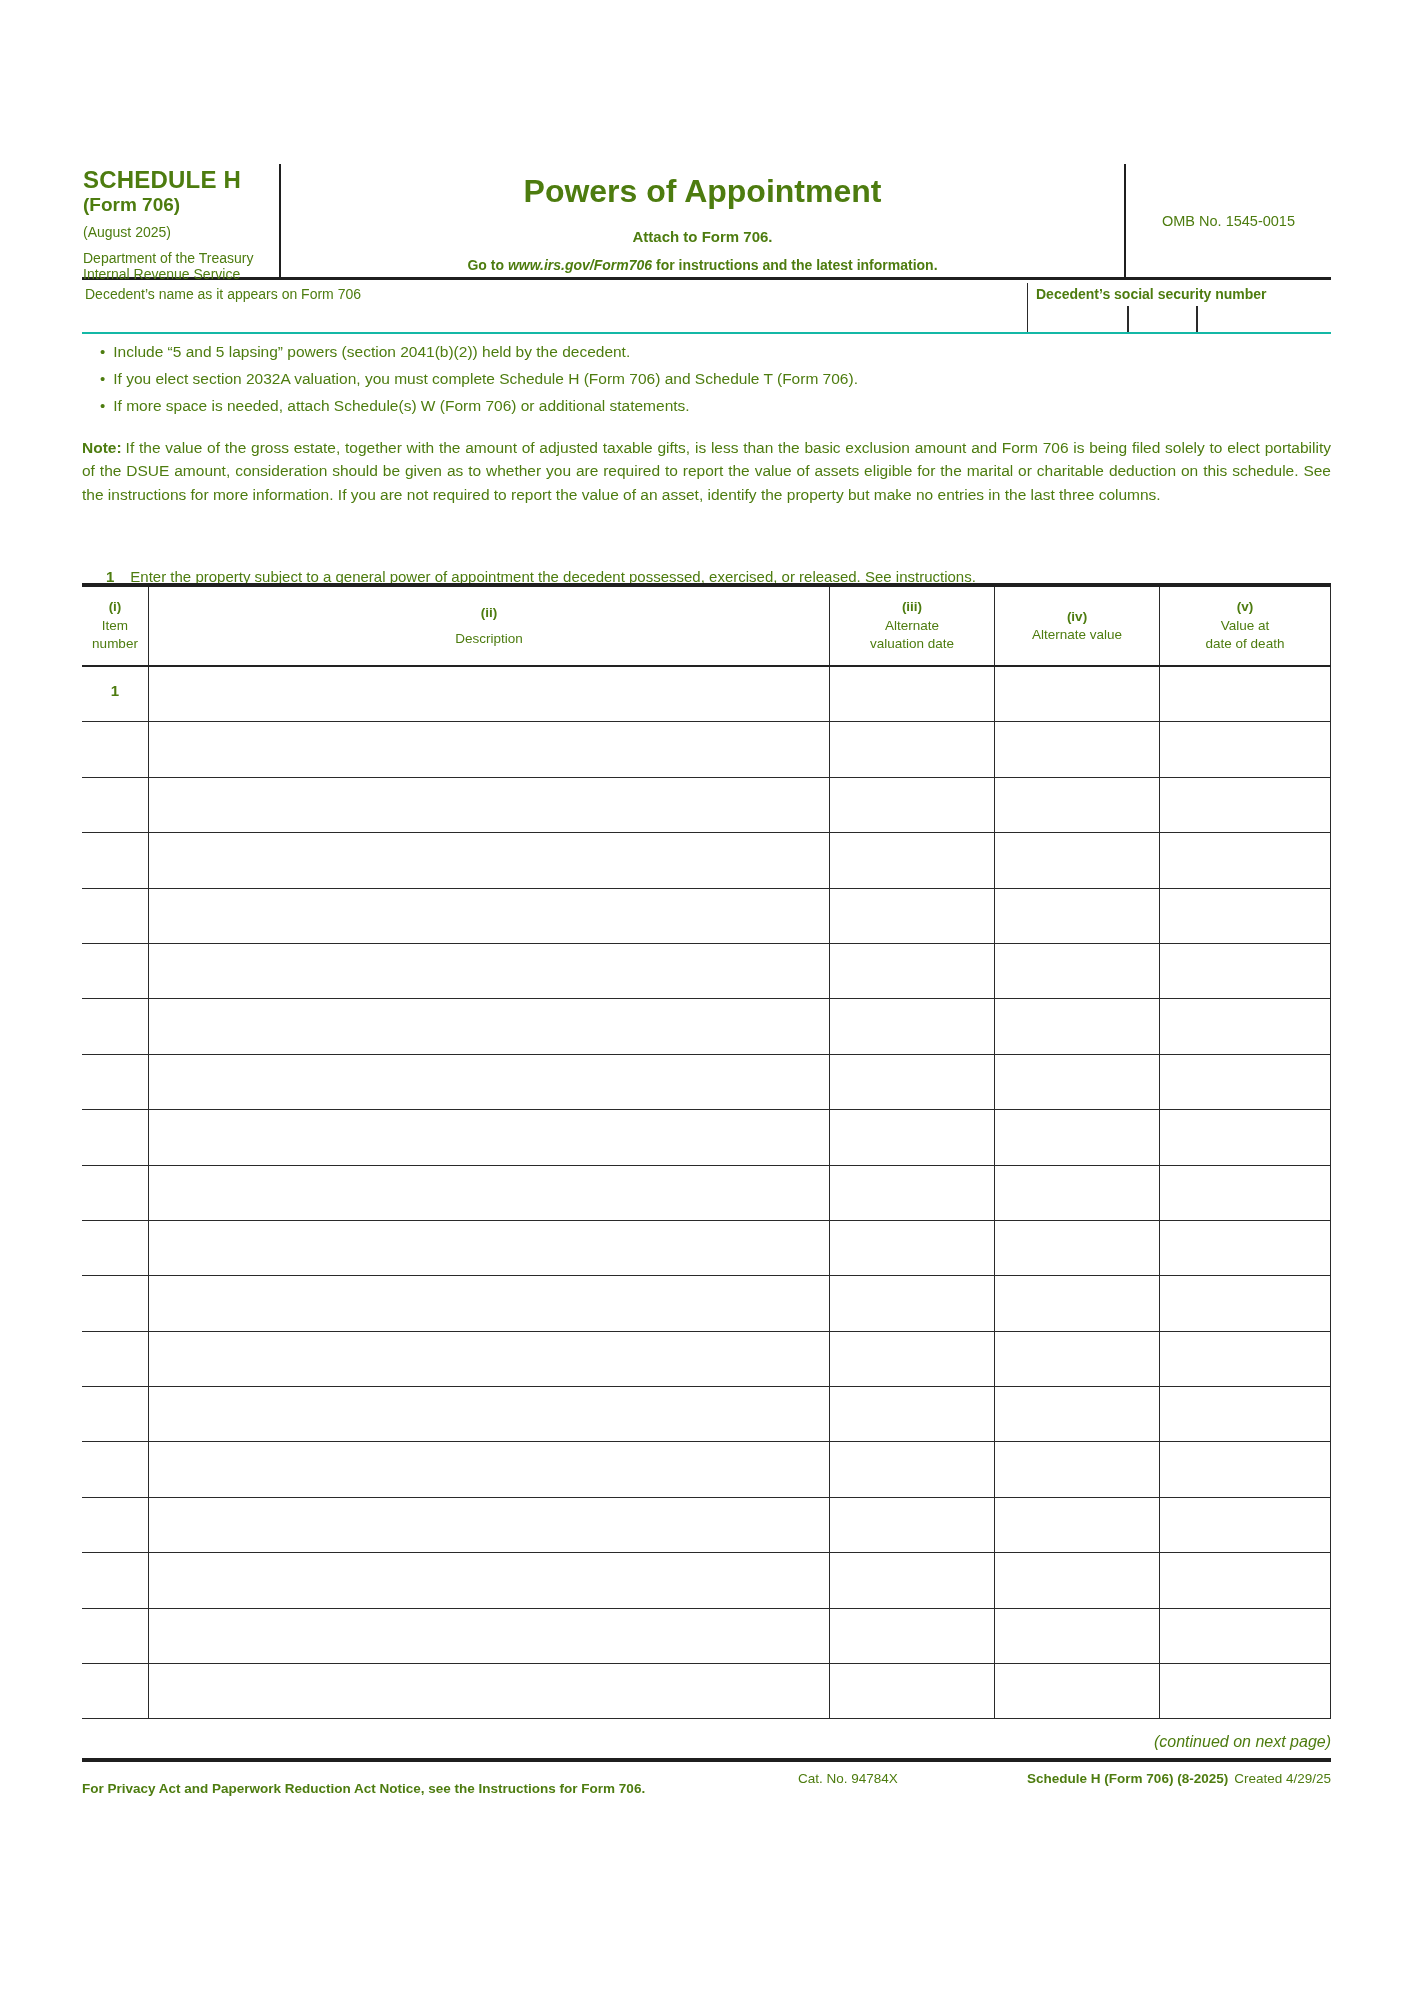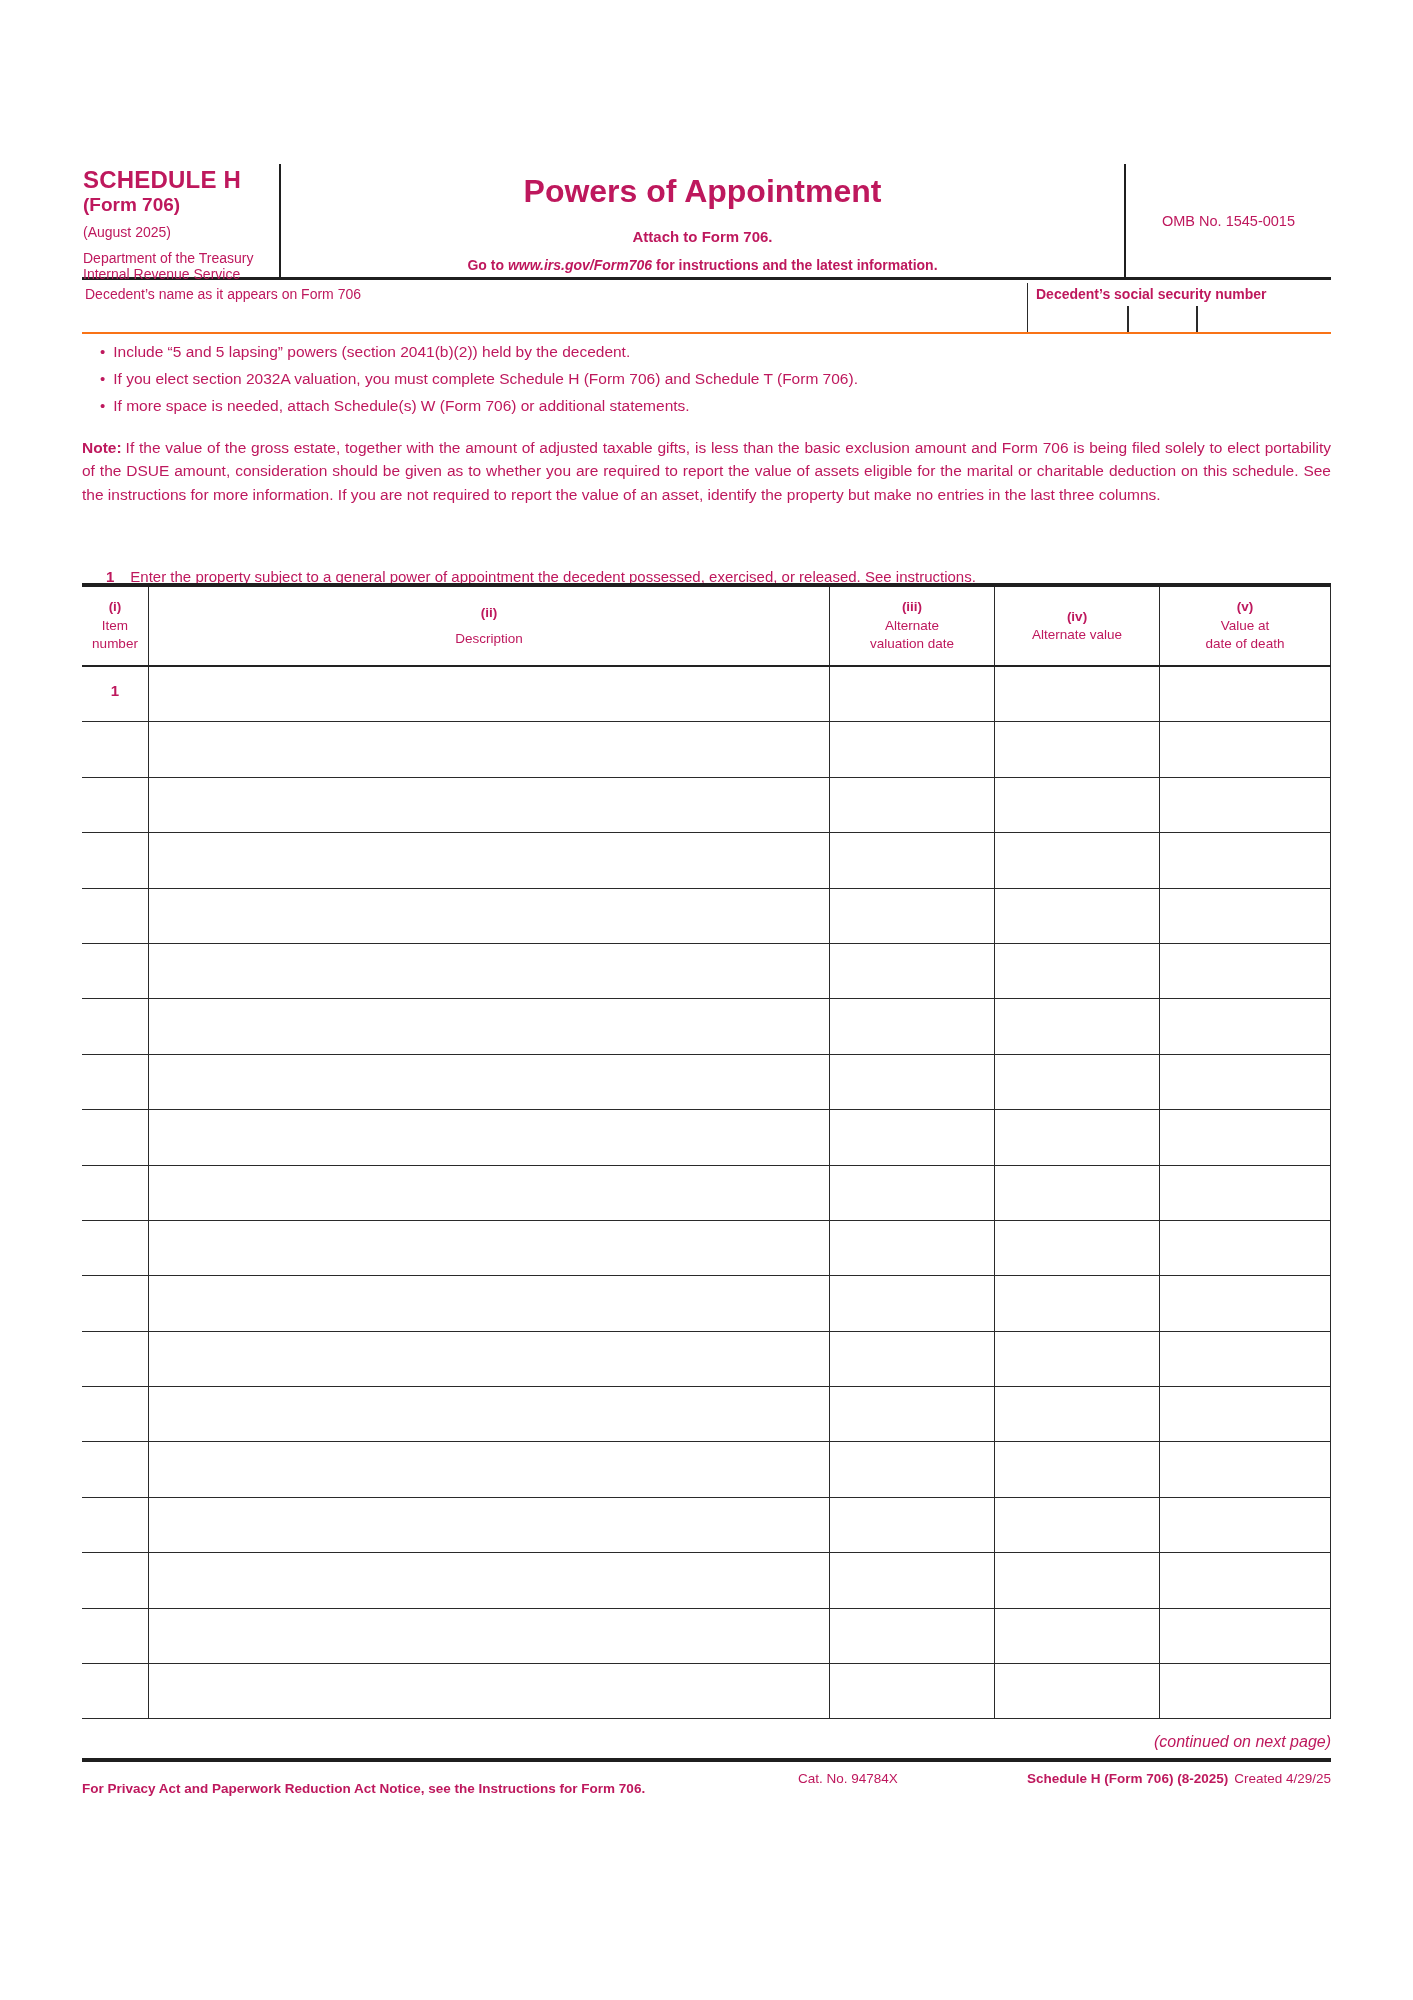--- a/index.html
+++ b/index.html
@@ -1,21 +1,21 @@
 <!DOCTYPE html>
 <html><head>
 <meta charset="utf-8">
 <style>
   html,body{margin:0;padding:0;background:#ffffff;}
   #page{
     position:relative;
     width:1413px;height:2000px;
     background:#ffffff;
     font-family:"Liberation Sans","DejaVu Sans",sans-serif;
-    color:#be185d;
+    color:#4d7c0f;
     -webkit-font-smoothing:antialiased;
   }
   .b{font-weight:bold;}
   .i{font-style:italic;}
 
   
   .hdr{
     position:absolute;left:82px;top:164px;width:1249px;height:116px;
     box-sizing:border-box;border-bottom:3px solid #1f1f1f;
     display:flex;
@@ -34,21 +34,21 @@
   .goto{font-size:14px;font-weight:bold;margin-top:9px;line-height:20px;}
   .hdr-right{
     width:207px;box-sizing:border-box;border-left:2px solid #1f1f1f;
     display:flex;align-items:center;justify-content:center;
   }
   .omb{font-size:14.5px;}
 
   
   .dec-row{
     position:absolute;left:82px;top:283px;width:1249px;height:51px;
-    box-sizing:border-box;border-bottom:2px solid #f97316;
+    box-sizing:border-box;border-bottom:2px solid #14b8a6;
     display:flex;
     justify-content:flex-end;
   }
   .dec-name{
     width:946px;box-sizing:border-box;border-right:1.5px solid #2a2a2a;
     padding:3px 0 0 3px;
   }
   .dec-ssn{
     position:relative;flex:1;box-sizing:border-box;
     padding:3px 0 0 8px;

